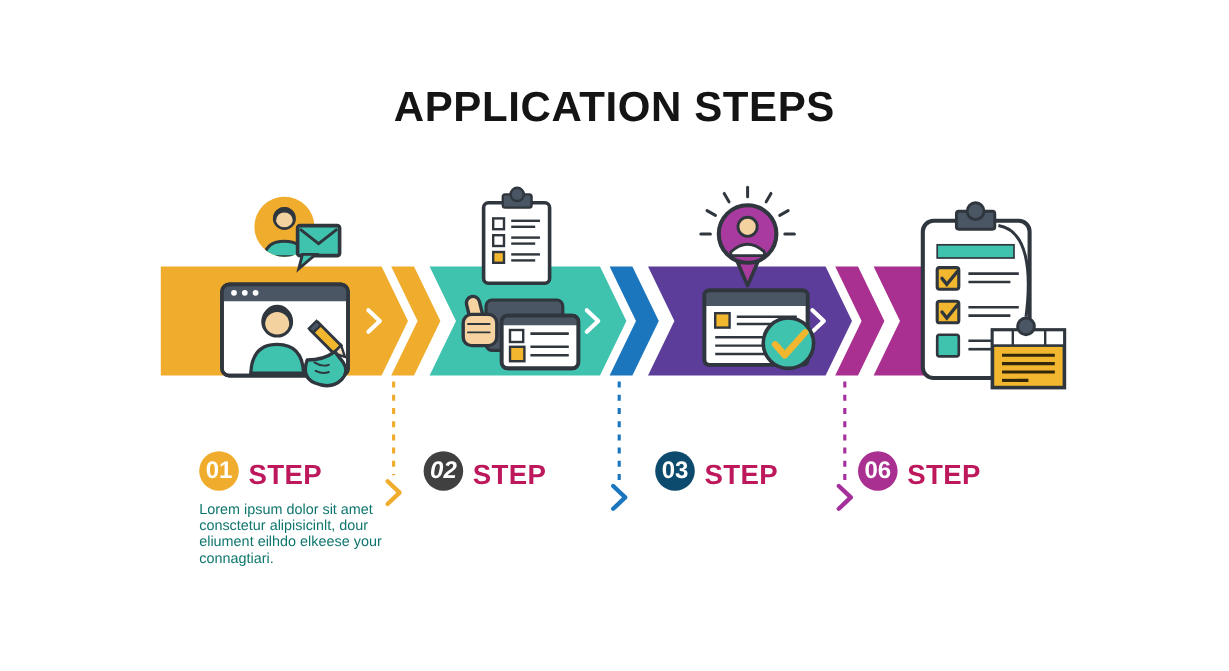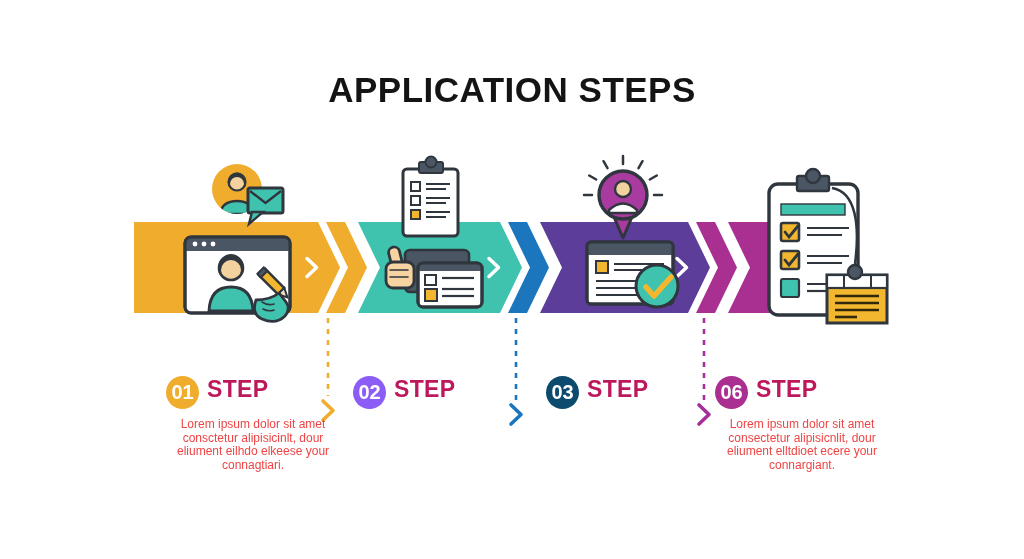--- a/index.html
+++ b/index.html
@@ -10,33 +10,33 @@
   }
   .title {
     position:absolute; top:70px; left:0; width:100%; margin:0;
     text-align:center; font-size:35px; font-weight:800; letter-spacing:.5px;
     color:#141414;
   }
   .band-svg { position:absolute; left:0; top:0; }
   .step {
     position:absolute; top:376px; width:182px;
   }
-  .step-head { display:flex; align-items:flex-start; gap:8px; }
+  .step-head { display:flex; align-items:flex-end; gap:8px; }
   .step-badge {
     width:33px; height:33px; border-radius:50%;
     display:flex; align-items:center; justify-content:center;
     color:#ffffff; font-size:20px; font-weight:700; flex:0 0 auto;
   }
   .badge-1 { background:#F0AD2D; }
-  .badge-2 { background:#8b5cf6; }
+  .badge-2 { background:#404040;font-style:italic; }
   .badge-3 { background:#0c4a6e; }
   .badge-4 { background:#A93090; }
   .step-label { font-size:23px; font-weight:700; color:#be185d; letter-spacing:.3px; }
   .step-desc {
-    margin:9px 0 0 0; width:174px; font-size:12px; line-height:13.6px; color:#ef4444;text-align:center;
+    margin:9px 0 0 0; width:174px; font-size:12px; line-height:13.6px; color:#0f766e;
   }
   .step-1 { left:166px; }
   .step-2 { left:353px; }
   .step-3 { left:546px; }
   .step-4 { left:715px; }
 </style>
 </head>
 <body>
 
 <div class="canvas">
@@ -229,16 +229,15 @@
     </div>
   </div>
 
   <div class="step step-4">
     <div class="step-head">
       <div class="step-badge badge-4">
         <span>06</span>
       </div>
       <span class="step-label">STEP</span>
     </div>
-    <p class="step-desc">Lorem ipsum dolor sit amet consectetur alipisicnlit, dour eliument elltdioet ecere your connargiant.</p>
   </div>
 
 </div>
 
 </body></html>

